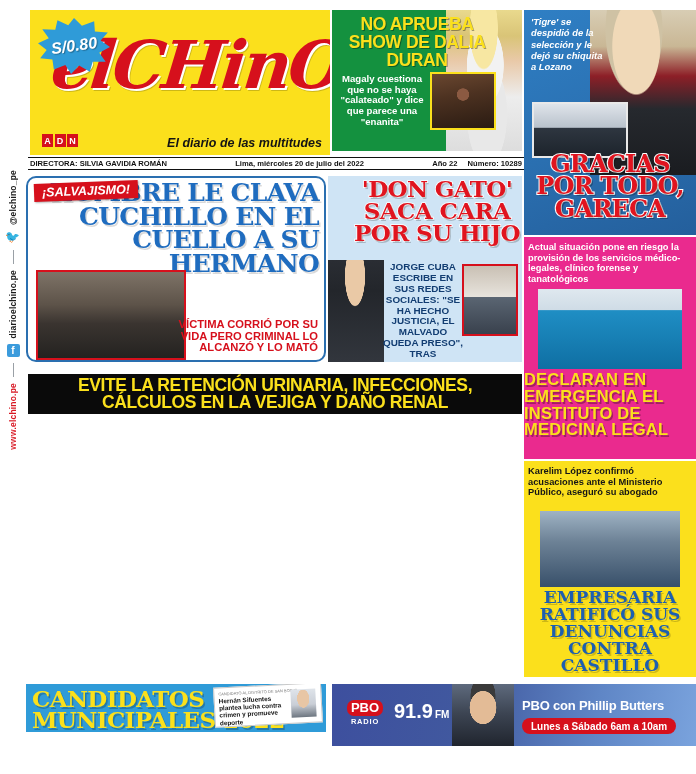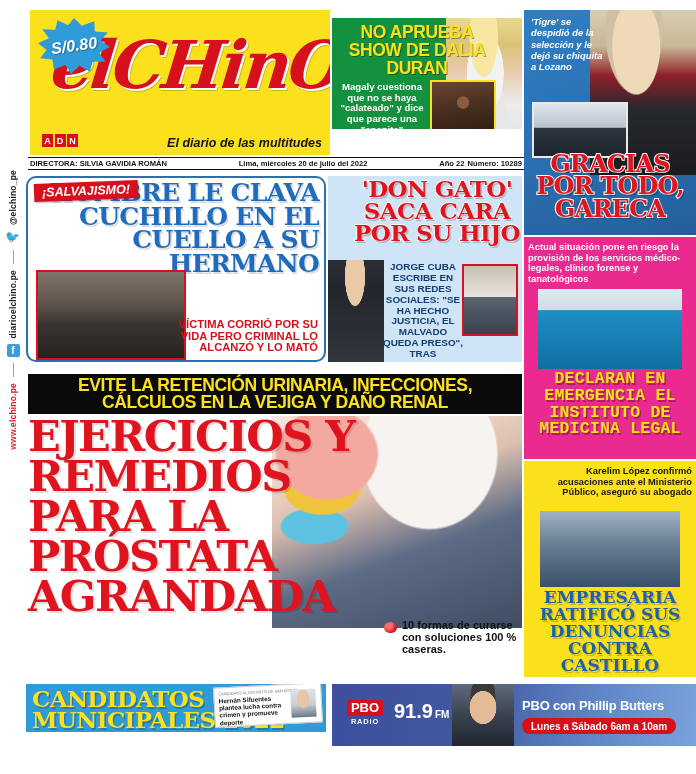--- a/index.html
+++ b/index.html
@@ -80,22 +80,22 @@
     display: flex; gap: 1.5px;
   }
   .adn i {
     width: 11px; height: 13px; background: #d6101c; color: #fff;
     font-size: 9px; font-weight: bold; font-style: normal;
     display: flex; align-items: center; justify-content: center;
   }
 
   
   .dalia {
-    position: absolute; left: 332px; top: 18px;
-    width: 190px; height: 111px;
+    position: absolute; left: 332px; top: 10px;
+    width: 190px; height: 141px;
     background: #14913f; overflow: hidden;
   }
   .dalia-head {
     position: absolute; left: 4px; top: 6px; width: 162px;
     font-size: 17.5px; font-weight: bold; color: #fbe01c;
     line-height: 1.02; text-align: center; letter-spacing: -.4px;
     text-shadow: 1px 1px 0 rgba(0,0,0,.35);
   }
   .dalia-sub {
     position: absolute; left: 2px; top: 64px; width: 96px;
@@ -162,35 +162,35 @@
     font-size: 9.3px; font-weight: bold; color: #ffffff;
     line-height: 1.15; text-align: left;
   }
   .medlegal-photo {
     position: absolute; left: 14px; top: 52px; width: 144px; height: 80px;
     background: linear-gradient(180deg,#dfe8ef 0%,#cfdce6 26%,#1f8ec4 27%,#0f6fa3 100%);
   }
   .medlegal-head {
     position: absolute; left: 0; top: 134px; width: 172px;
     font-size: 16.5px; font-weight: bold; color: #fbe01c;
-    line-height: 1.02; text-align: center; letter-spacing: .2px;
-    font-family: Liberation Mono, monospace;
+    line-height: 1.02; text-align: left; letter-spacing: .2px;
+    font-family: Liberation Sans, sans-serif;
     text-shadow: 1.5px 1.5px 0 rgba(0,0,0,.3);
   }
 
   
   .castillo {
     position: absolute; left: 524px; top: 461px;
     width: 172px; height: 216px;
     background: #fbe01c; overflow: hidden;
   }
   .castillo-kicker {
     position: absolute; left: 4px; top: 5px; width: 164px;
     font-size: 9.3px; font-weight: bold; color: #161616;
-    line-height: 1.15; text-align: right;
+    line-height: 1.15; text-align: left;
   }
   .castillo-photo {
     position: absolute; left: 16px; top: 50px; width: 140px; height: 76px;
     background: linear-gradient(180deg,#9fb3c4 0%,#6d8296 40%,#38506a 100%);
   }
   .castillo-head {
     position: absolute; left: 0; top: 128px; width: 172px;
     font-size: 17px; font-weight: bold; color: #1d5fb0;
     line-height: 1.0; text-align: center;
     font-family: "DejaVu Serif", serif;
@@ -198,21 +198,21 @@
   }
 
   
   .dateline {
     position: absolute; left: 28px; top: 157px; width: 496px; height: 13px;
     border-top: 1px solid #111; border-bottom: 1px solid #111;
     display: flex; align-items: center; justify-content: space-between;
     font-size: 7.6px; font-weight: bold; color: #111;
     padding: 0 2px;
   }
-  .dateline .issue { display: flex; gap: 3px; }
+  .dateline .issue { display: flex; gap: 10px; }
 
   
   .cuchillo {
     position: absolute; left: 26px; top: 176px;
     width: 300px; height: 186px;
     background: #ffffff;
     border: 2px solid #2a6fb0; border-radius: 10px;
     overflow: hidden;
   }
   .salvajismo {
@@ -355,21 +355,21 @@
     position: absolute; left: 332px; top: 684px;
     width: 364px; height: 62px;
     background: linear-gradient(100deg,#3d4f9e 0%,#41599f 38%,#5f86c6 72%,#7aa3dd 100%);
     overflow: hidden;
   }
   .pbo-logo {
     position: absolute; left: 12px; top: 14px; width: 42px; text-align: center;
   }
   .pbo-logo .mark {
     background: #d6101c; color: #fff; font-size: 13px; font-weight: bold;
-    padding: 1px 4px; border-radius: 2px; display: inline-block; line-height: 1.1;
+    padding: 1px 4px; border-radius: 7px; display: inline-block; line-height: 1.1;
   }
   .pbo-logo .radio {
     font-size: 7.5px; font-weight: bold; color: #fff; letter-spacing: .8px; margin-top: 1px;
   }
   .pbo-freq {
     position: absolute; left: 62px; top: 17px;
     font-size: 20px; font-weight: bold; color: #ffffff; line-height: 1;
   }
   .pbo-freq small { font-size: 10px; margin-left: 2px; }
   .pbo-face {
@@ -463,28 +463,20 @@
     <div class="dongato-head">'DON GATO' SACA CARA POR SU HIJO</div>
     <div class="dongato-man"></div>
     <div class="dongato-body">JORGE CUBA ESCRIBE EN SUS REDES SOCIALES: "SE HA HECHO JUSTICIA, EL MALVADO QUEDA PRESO", TRAS DENUNCIAS DE MELISSA</div>
     <div class="dongato-photo"></div>
   </div>
 
   <div class="banner">
     <span class="banner-text">EVITE LA RETENCIÓN URINARIA, INFECCIONES, CÁLCULOS EN LA VEJIGA Y DAÑO RENAL</span>
   </div>
 
-  <div class="prostata">
-    <div class="prostata-img"></div>
-    <div class="prostata-head">EJERCICIOS Y REMEDIOS PARA LA PRÓSTATA AGRANDADA</div>
-    <div class="prostata-bullet">
-      <span class="bullet-dot"></span>
-      <span class="txt">10 formas de curarse con soluciones 100 % caseras.</span>
-    </div>
-  </div>
 
   <div class="candidatos">
     <div class="candidatos-text">CANDIDATOS MUNICIPALES 2022</div>
     <div class="clip">
       <div class="clip-title">CANDIDATO AL DISTRITO DE SAN BORJA</div>
       <div class="clip-text">Hernán Sifuentes plantea lucha contra crimen y promueve deporte</div>
       <div class="clip-face"></div>
     </div>
   </div>
 

